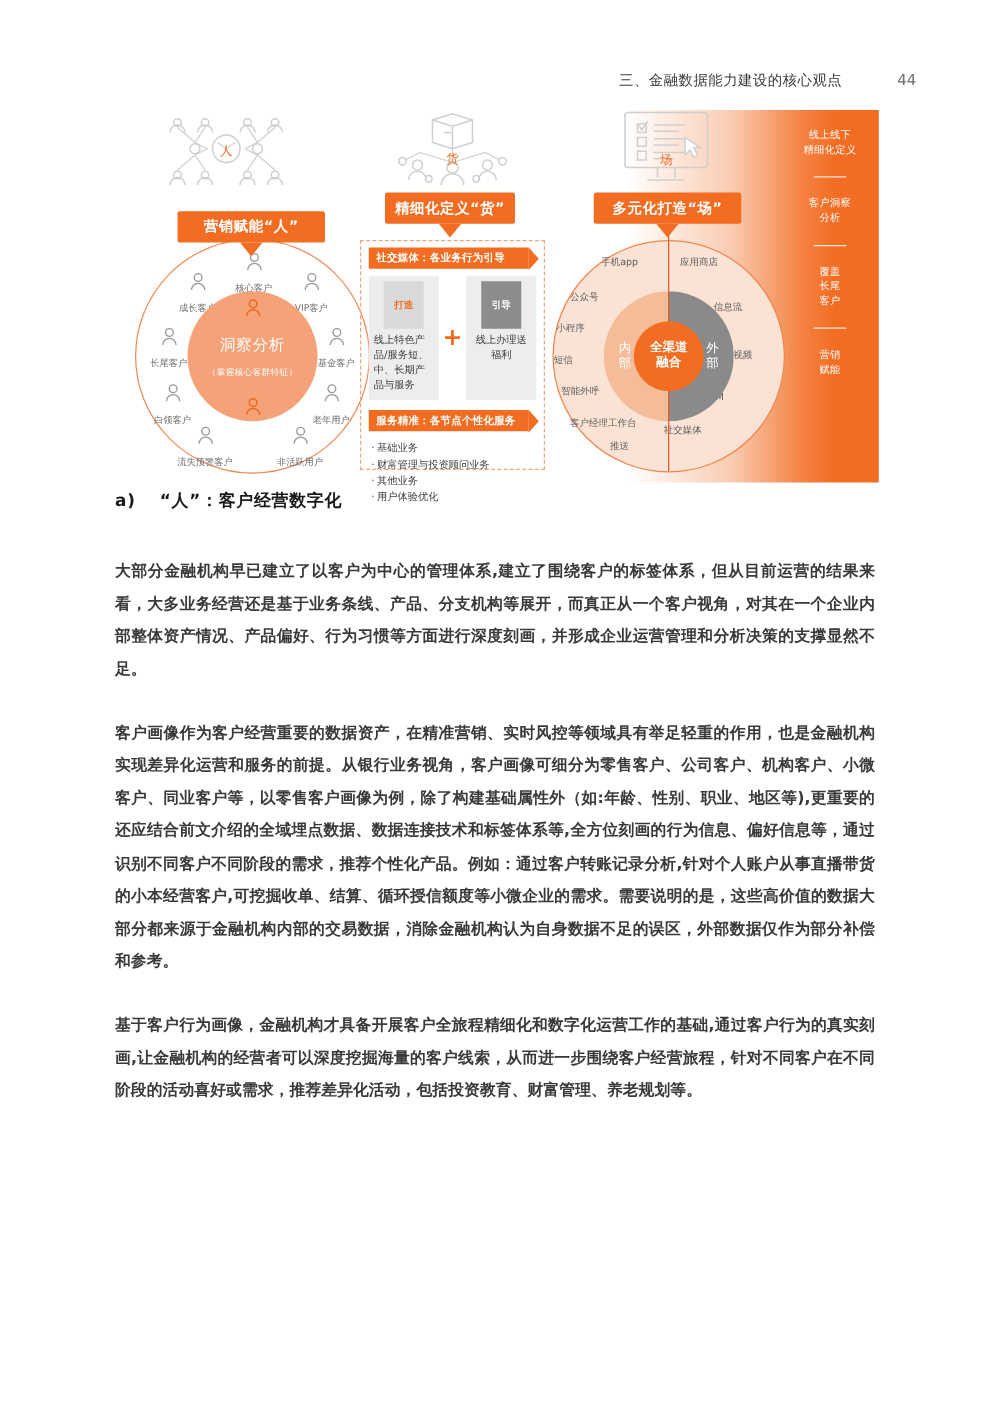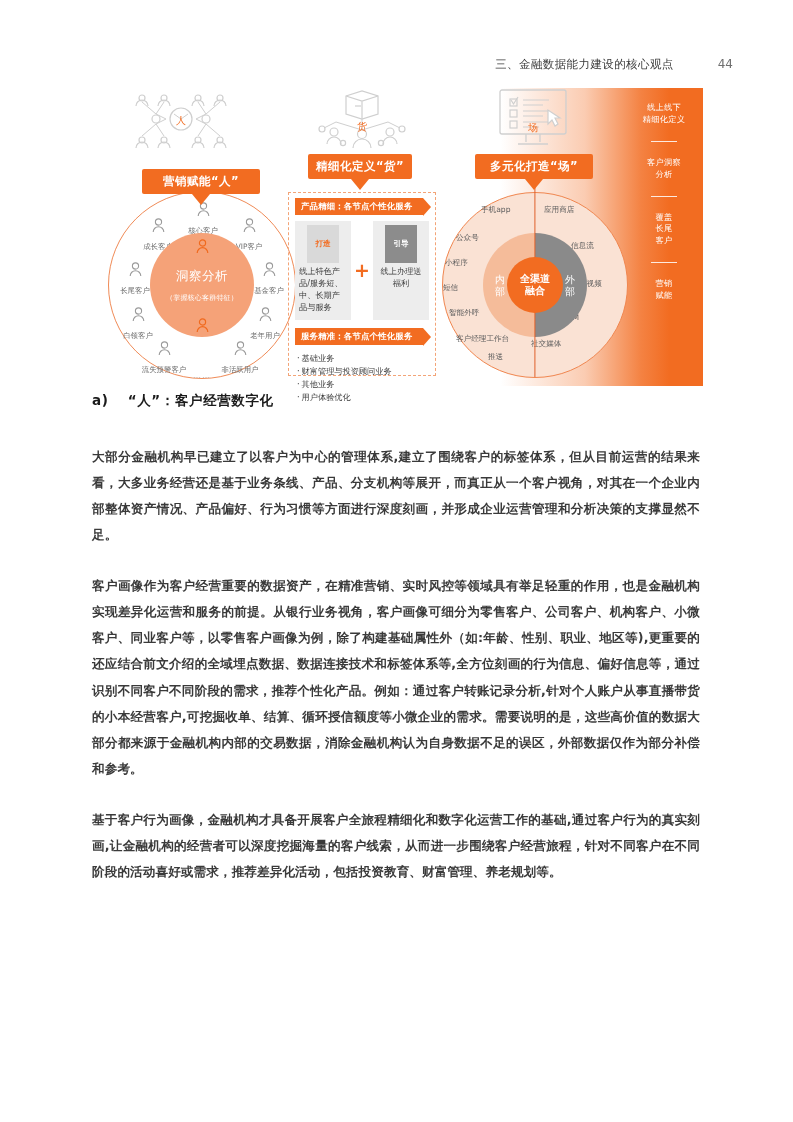--- a/index.html
+++ b/index.html
@@ -449,21 +449,21 @@
         <circle cx="33" cy="53" r="2.6"></circle>
           <circle cx="71" cy="53" r="2.6"></circle>
       </g>
       <text x="52" y="40" font-size="10" fill="#F26C21" text-anchor="middle">货</text>
     </svg>
   </div>
 
   <div class="banner banner-2">精细化定义“货”</div>
 
   <div class="dashed-box">
-    <div class="ribbon">产品精细：各节点个性化服务</div>
+    <div class="ribbon">社交媒体：各业务行为引导</div>
 
     <div class="two-cards">
       <div class="card">
         <span class="card-tag orange">打造</span>
         <div class="card-body">线上特色产品/服务短、中、长期产品与服务</div>
       </div>
       <div class="plus">+</div>
       <div class="card">
         <span class="card-tag">引导</span>
         <div class="card-body center">线上办理送福利</div>

